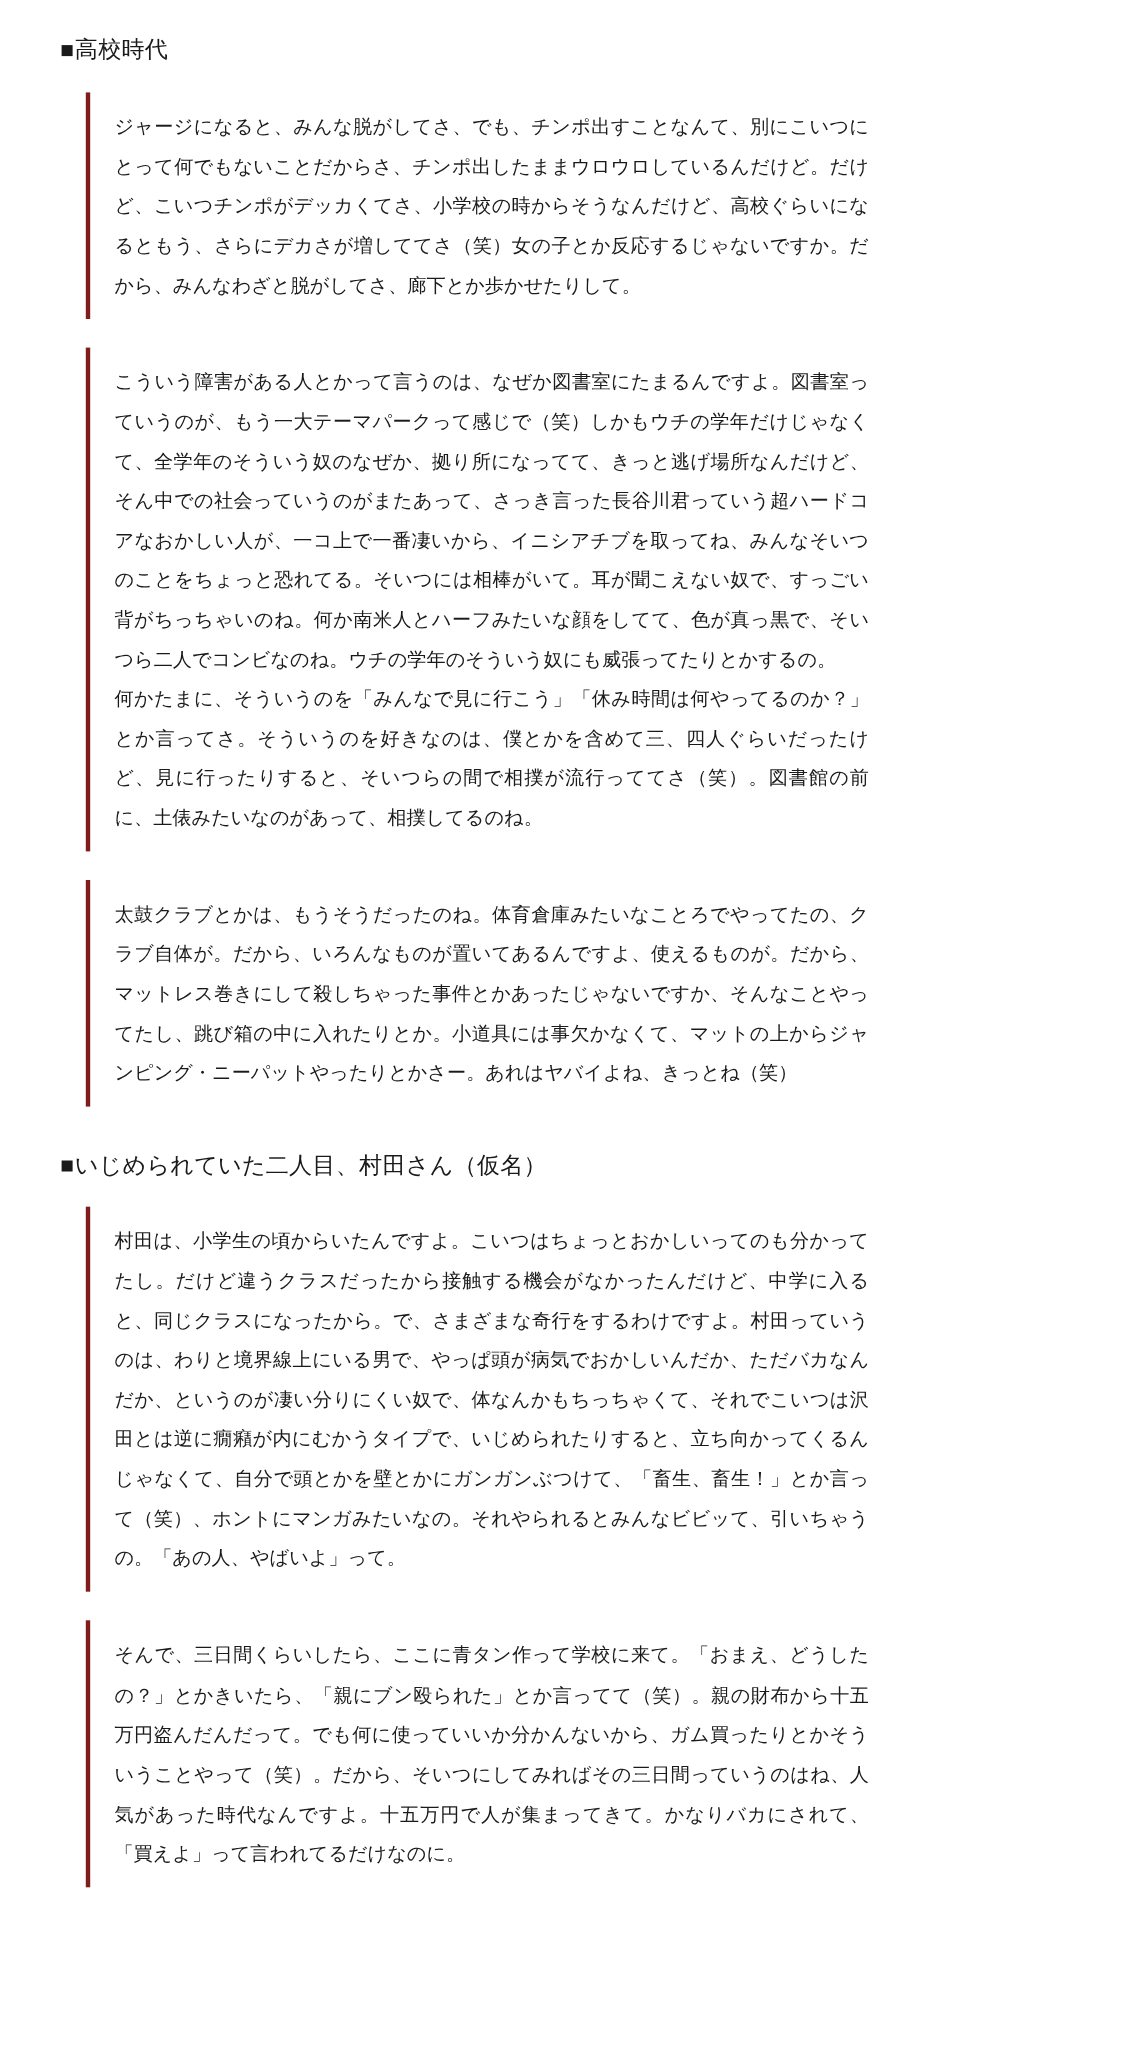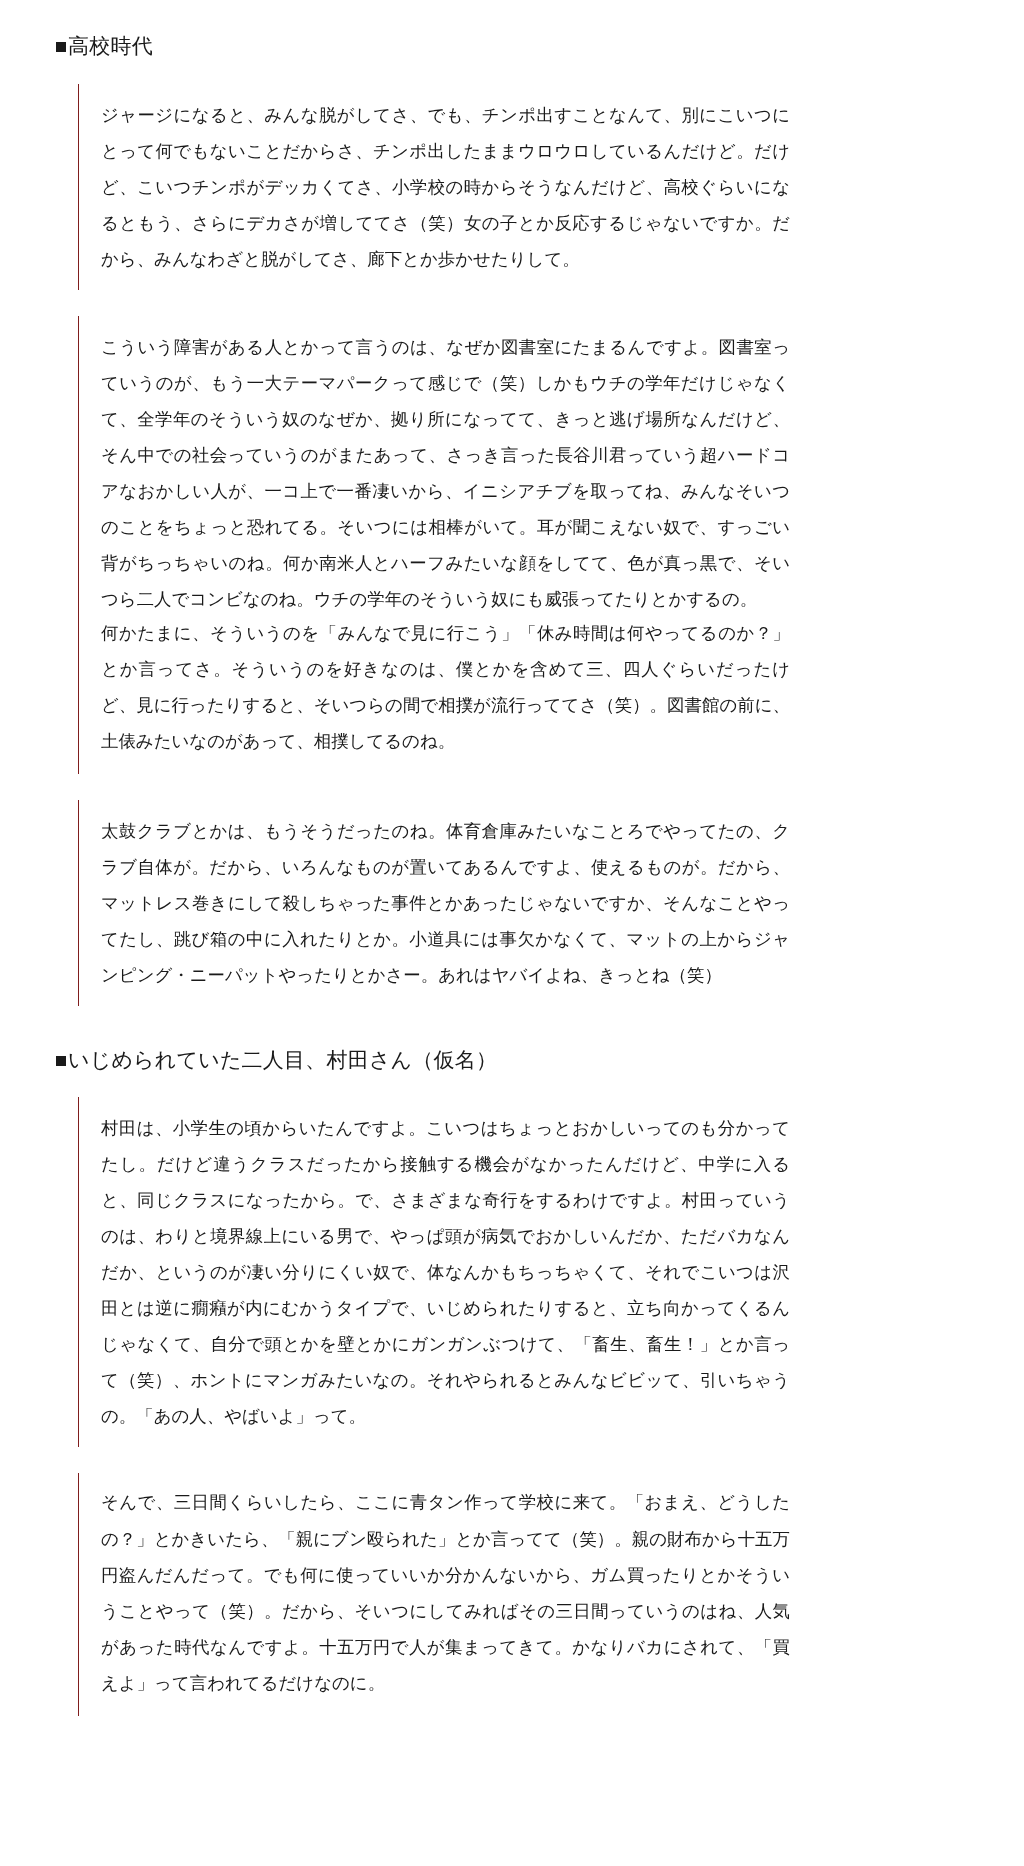--- a/index.html
+++ b/index.html
@@ -36,21 +36,21 @@
     height: 10px;
     background: #1a1a1a;
     vertical-align: 0.04em;
     margin-right: 2px;
   }
   .heading-1 { padding-top: 16px; }
   .heading-2 { padding-top: 8px; }
 
   
   .quote-block {
-    border-left: 1px solid #7f1d1d;
+    border-left: 4px solid #7f1d1d;
     margin: 0 0 0 78px;
     padding: 13px 0 13px 22px;
     width: 712px;
     box-sizing: border-box;
   }
   .quote-block p {
     margin: 0;
     font-size: 17.4px;
     line-height: 2.07;
     text-align: justify;
@@ -58,21 +58,20 @@
     color: #1a1a1a;
     letter-spacing: 0.002em;
     word-break: break-all;
   }
   .quote-block p + p {
     margin-top: 1.55em;
   }
   .quote-block p.tight + p.tight,
   .quote-block p.tight {
     margin-top: 0;
-    font-family: Liberation Mono, monospace;
   }
   .gap-md  { height: 22px; }
   .gap-lg  { height: 26px; }
   .gap-xl  { height: 30px; }
   .gap-top { height: 14px; }
 </style>
 </head>
 <body>
 
 <div class="page">

